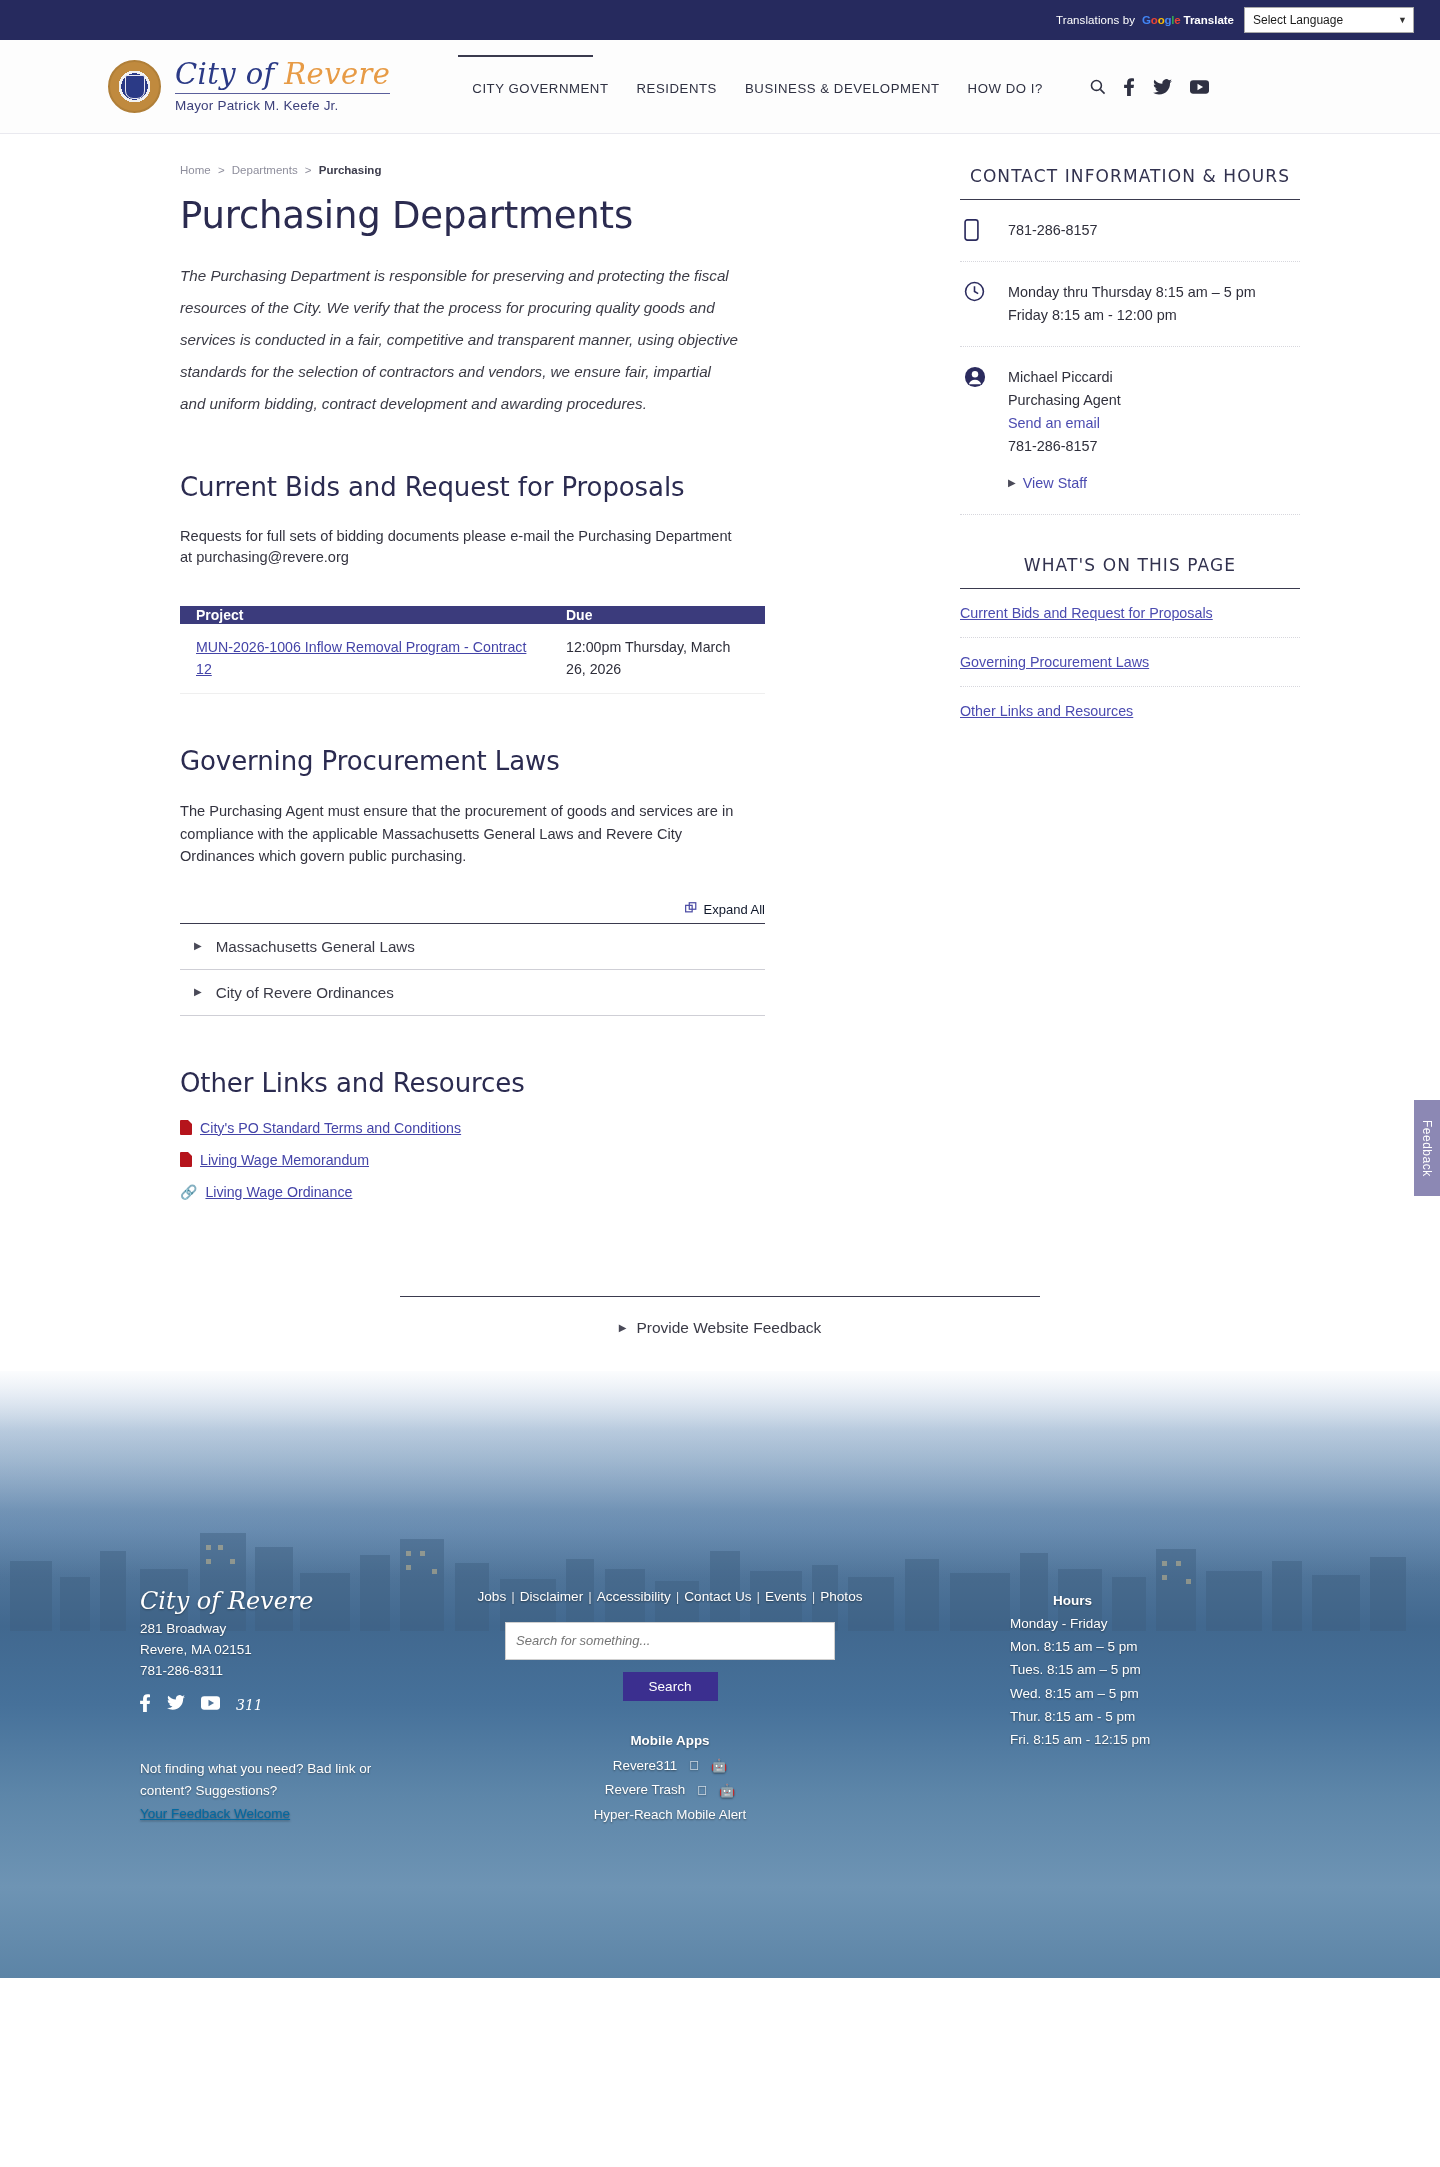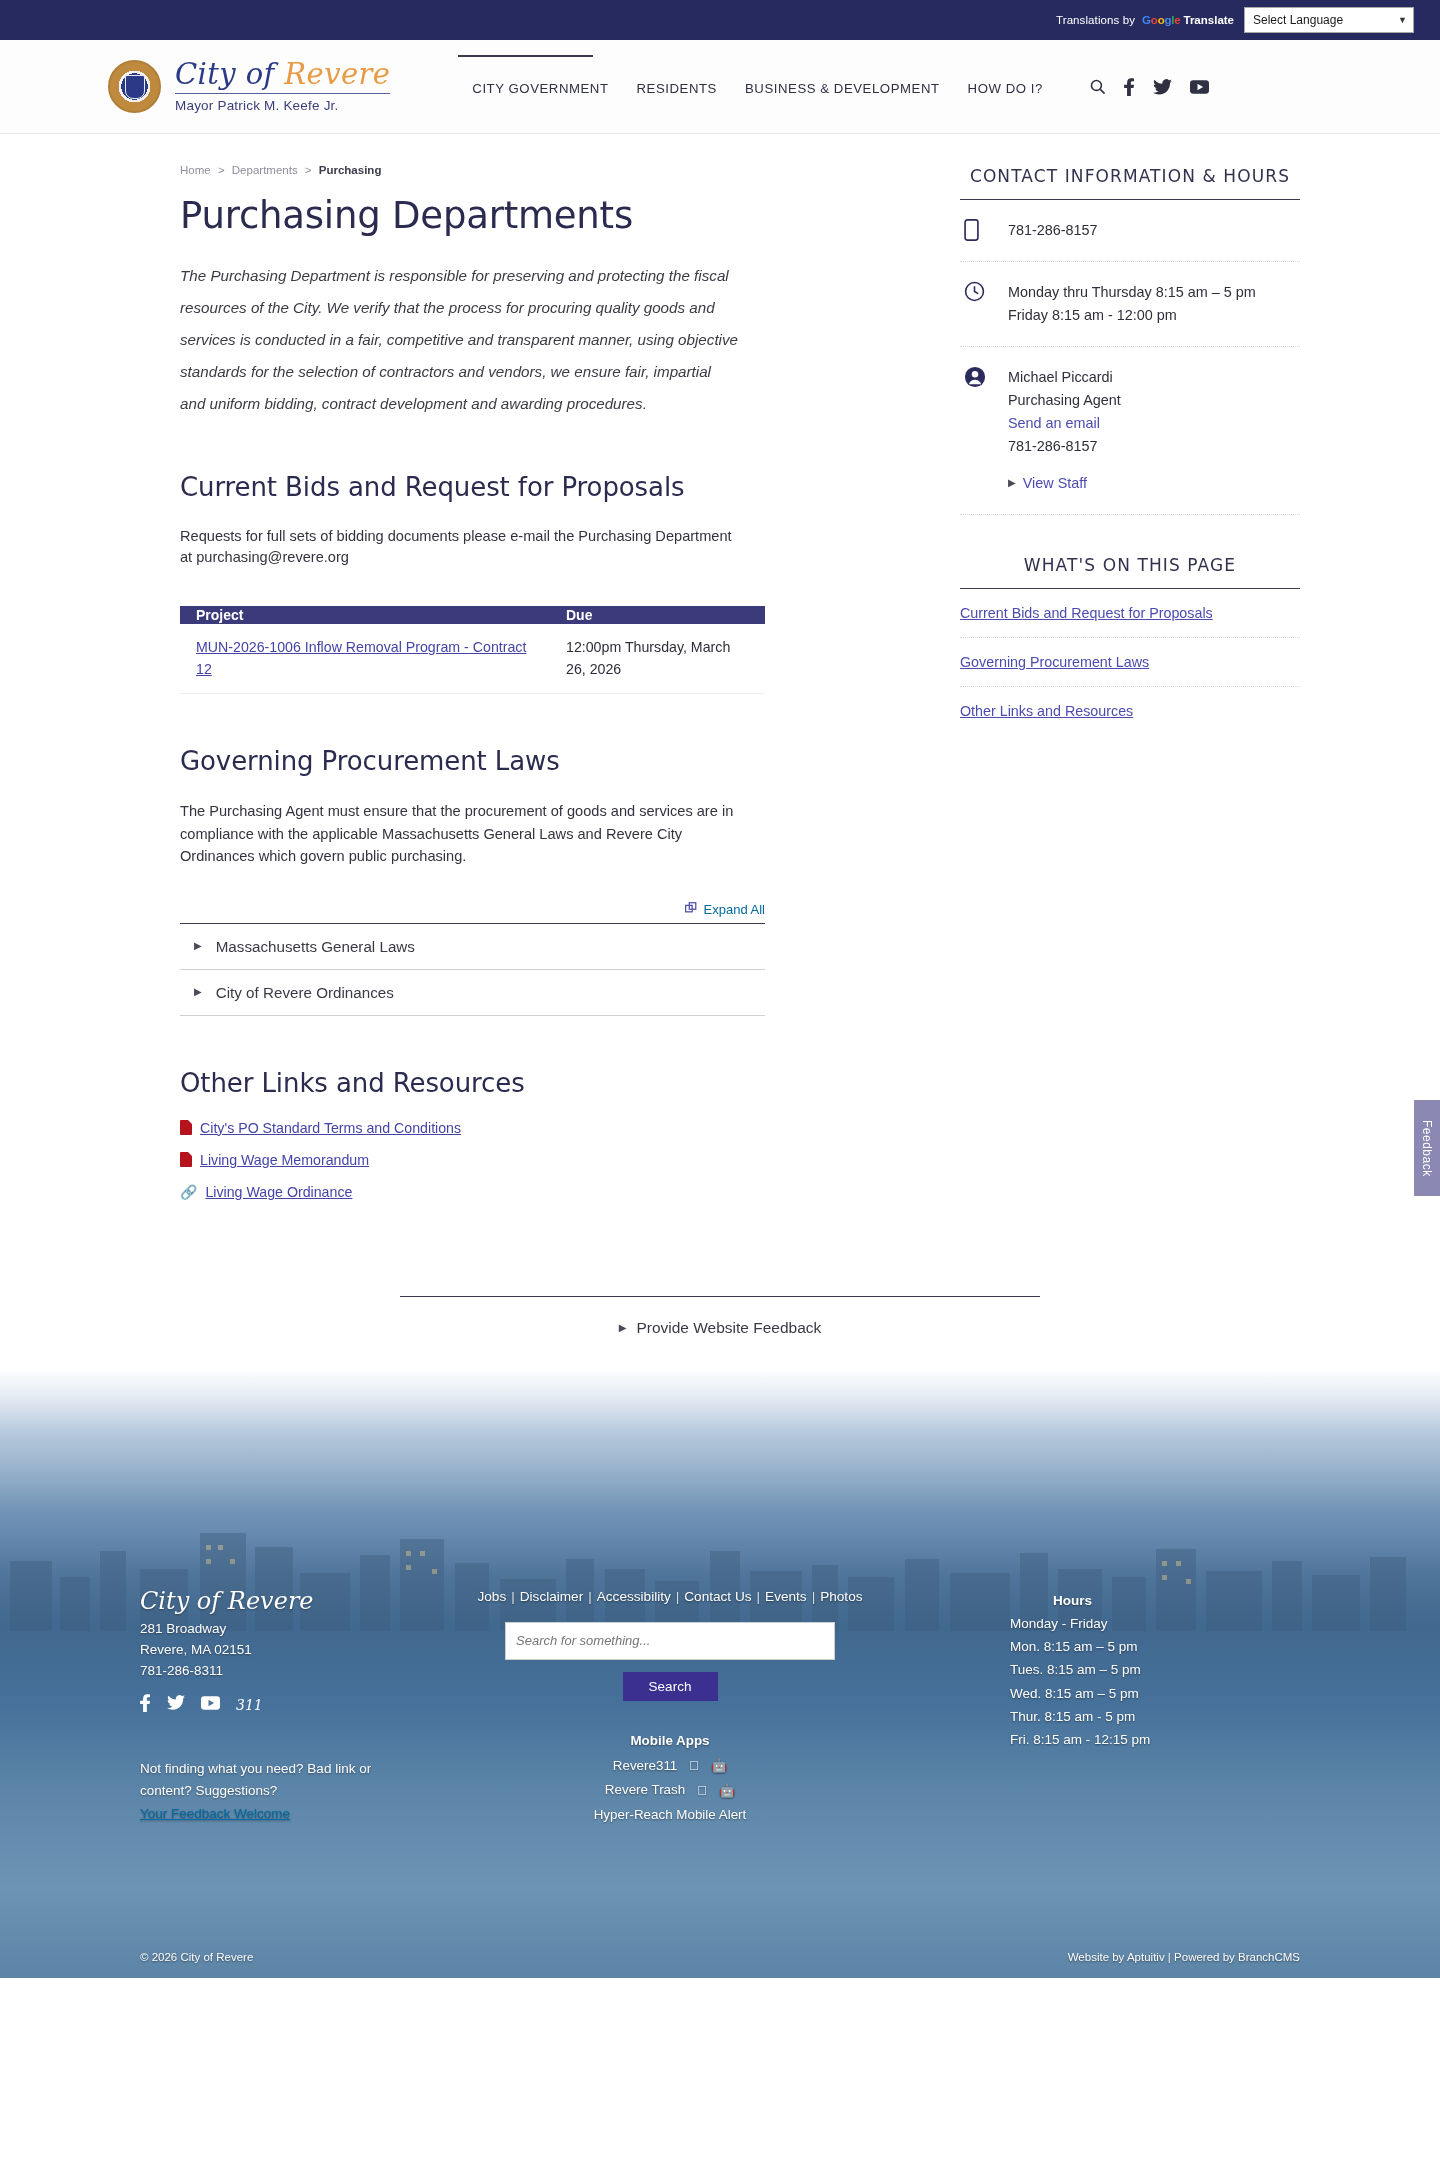--- a/index.html
+++ b/index.html
@@ -181,21 +181,21 @@
   .expand-all-row {
     margin: 34px 0 0 40px;
     width: 585px;
     display: flex;
     justify-content: flex-end;
     border-bottom: 1px solid #3a3a4e;
     padding-bottom: 5px;
   }
   .expand-all {
     font-size: 13px;
-    color: #0369a1;
+    color: #0f172a;
     display: flex; align-items: center; gap: 6px;
     cursor: pointer;
   }
   .acc-item {
     margin-left: 40px;
     width: 585px;
     border-bottom: 1px solid #cfcfd6;
     padding: 14px 0 14px 14px;
     display: flex; align-items: center; gap: 14px;
     font-size: 15.2px;
@@ -686,23 +686,13 @@
           <div>Mon. 8:15 am – 5 pm</div>
           <div>Tues. 8:15 am – 5 pm</div>
           <div>Wed. 8:15 am – 5 pm</div>
           <div>Thur. 8:15 am - 5 pm</div>
           <div>Fri. 8:15 am - 12:15 pm</div>
         </div>
       </div>
     </div>
   </div>
 
-  <div class="f-bottom">
-    <span class="left">© 2026 City of Revere</span>
-    <span class="right">
-      <span>Website by</span>
-      <a href="#">Aptuitiv</a>
-      <span>|</span>
-      <span>Powered by</span>
-      <a href="#">BranchCMS</a>
-    </span>
-  </div>
 </footer>
 
 </body></html>

